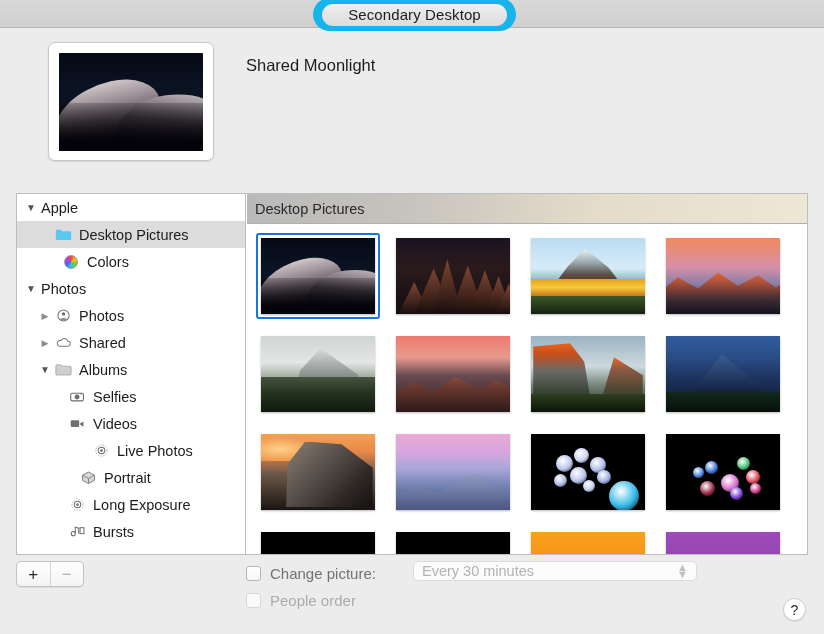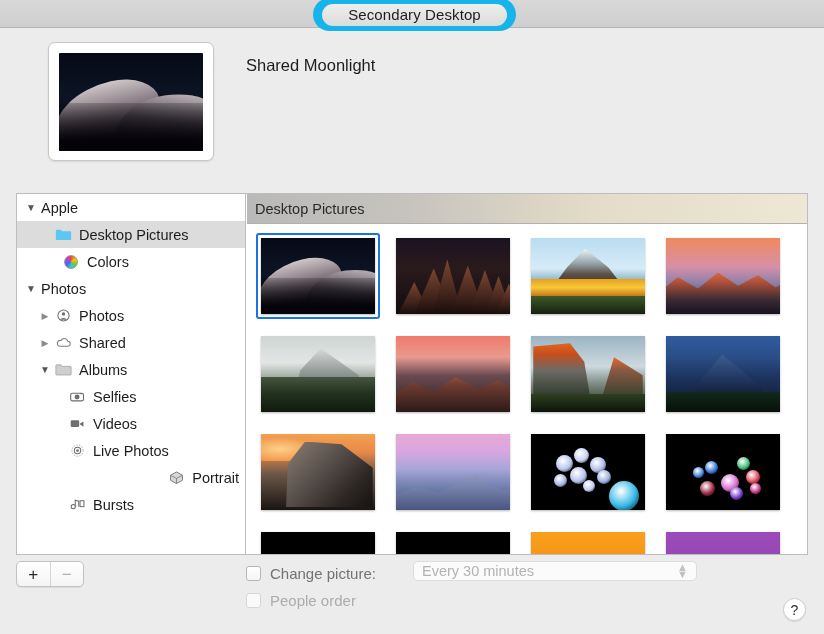--- a/index.html
+++ b/index.html
@@ -345,40 +345,51 @@
         <div class="srow" style="padding-left: 34px;">
           <span class="tw"></span>
           <span class="sicon">
             <svg width="17" height="15" viewBox="0 0 20 17">
               <rect x="2" y="4.6" width="10" height="8" rx="1.4" fill="#6e6e6e"></rect>
               <path d="M13 8.6l4-2.6v6.2l-4-2.6z" fill="#6e6e6e"></path>
             </svg>
           </span>
           <span class="slabel">Videos</span>
         </div>
-        <div class="srow" style="padding-left: 34px;">
+        <div class="srow" style="padding-left: 34px; margin-left: 24px;">
           <span class="tw"></span>
           <span class="sicon">
             <svg width="17" height="15" viewBox="0 0 20 17">
               <circle cx="10" cy="8.6" r="6.6" fill="none" stroke="#9a9a9a" stroke-width="1" stroke-dasharray="1.6 1.6"></circle>
               <circle cx="10" cy="8.6" r="3.8" fill="none" stroke="#6e6e6e" stroke-width="1.2"></circle>
               <circle cx="10" cy="8.6" r="1.6" fill="#6e6e6e"></circle>
             </svg>
           </span>
           <span class="slabel">Live Photos</span>
         </div>
-        <div class="srow" style="padding-left: 34px; justify-content: flex-end;">
+        <div class="srow" style="padding-left: 45px;">
           <span class="tw"></span>
           <span class="sicon">
             <svg width="17" height="15" viewBox="0 0 20 17">
               <path d="M10 2l7 3.8v6L10 15.6 3 11.8v-6z" fill="#d8d8d8" stroke="#7a7a7a" stroke-width="1.1" stroke-linejoin="round"></path>
               <path d="M3 5.8l7 3.8 7-3.8M10 9.6v6" fill="none" stroke="#7a7a7a" stroke-width="1"></path>
             </svg>
           </span>
           <span class="slabel">Portrait</span>
+        </div>
+        <div class="srow" style="padding-left: 34px;">
+          <span class="tw"></span>
+          <span class="sicon">
+            <svg width="17" height="15" viewBox="0 0 20 17">
+              <circle cx="10" cy="8.6" r="6.6" fill="none" stroke="#9a9a9a" stroke-width="1" stroke-dasharray="1.6 1.6"></circle>
+              <circle cx="10" cy="8.6" r="3.8" fill="none" stroke="#6e6e6e" stroke-width="1.2"></circle>
+              <circle cx="10" cy="8.6" r="1.6" fill="#6e6e6e"></circle>
+            </svg>
+          </span>
+          <span class="slabel">Long Exposure</span>
         </div>
         <div class="srow" style="padding-left: 34px;">
           <span class="tw"></span>
           <span class="sicon">
             <svg width="17" height="15" viewBox="0 0 20 17">
               <circle cx="5" cy="11" r="2.4" fill="none" stroke="#6e6e6e" stroke-width="1.2"></circle>
               <path d="M7.4 11V3.4l4 1.2V11" fill="none" stroke="#6e6e6e" stroke-width="1.2"></path>
               <rect x="13" y="4" width="4.6" height="7" fill="none" stroke="#6e6e6e" stroke-width="1.2"></rect>
             </svg>
           </span>

